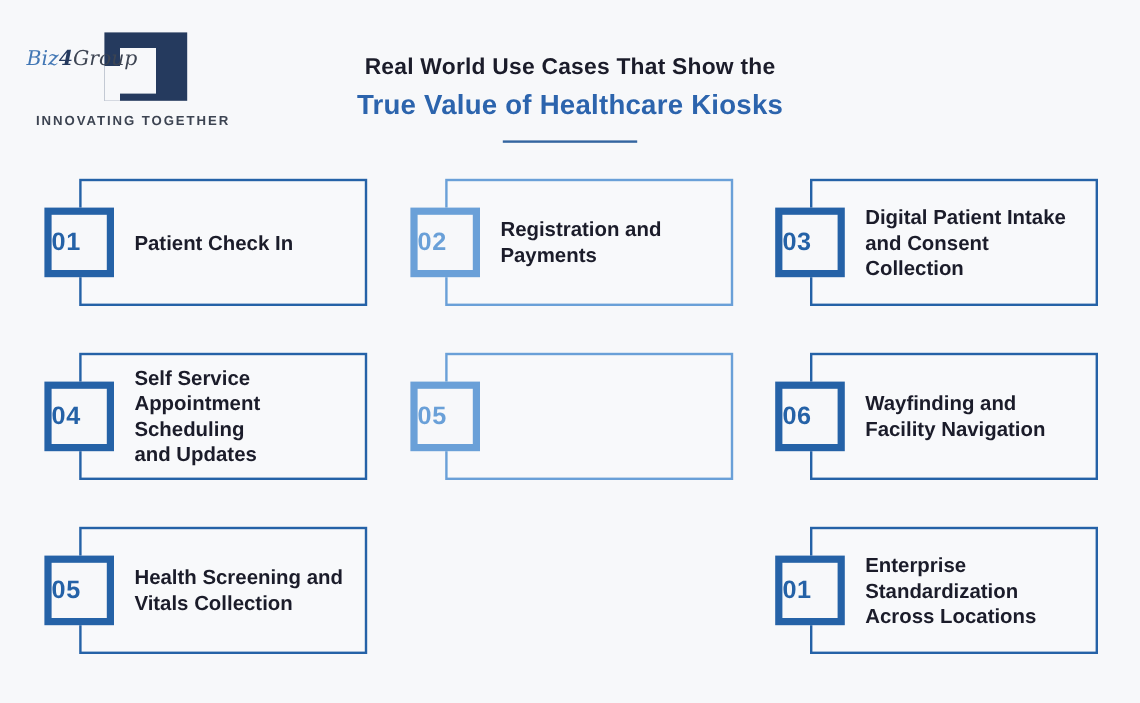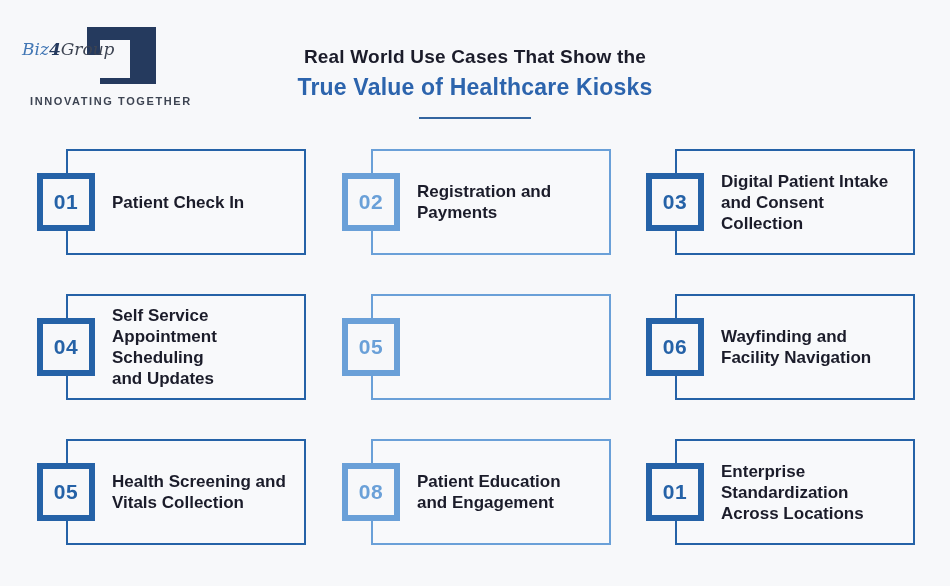--- a/index.html
+++ b/index.html
@@ -71,21 +71,21 @@
     position:absolute;width:240px;height:106px;
     background:var(--card-fill);
     border:2px solid var(--dark-blue);
   }
   .card.light{border-color:var(--light-blue);}
   .card-number-box{
     position:absolute;left:-31px;top:50%;transform:translateY(-50%);
     width:58px;height:58px;
     background:var(--bg);
     border:6px solid var(--dark-blue);
-    display:flex;align-items:center;justify-content:center;
+    display:flex;align-items:center;justify-content:flex-start;
   }
   .card.light .card-number-box{border-color:var(--light-blue);}
   .card-number{
     font-size:21px;font-weight:700;letter-spacing:.5px;
     color:var(--dark-blue);
   }
   .card.light .card-number{color:var(--light-blue);}
   .card-label{
     position:absolute;left:44px;right:6px;top:0;height:100%;
     display:flex;align-items:center;
@@ -161,27 +161,20 @@
   </div>
 
   <div class="card" style="left: 66px; top: 439px;">
     <div class="card-number-box">
       <span class="card-number">05</span>
     </div>
     <div class="card-label">Health Screening and
 Vitals Collection</div>
   </div>
 
-  <div class="card light" style="left: 371px; top: 439px;">
-    <div class="card-number-box">
-      <span class="card-number">08</span>
-    </div>
-    <div class="card-label">Patient Education
-and Engagement</div>
-  </div>
 
   <div class="card" style="left: 675px; top: 439px;">
     <div class="card-number-box">
       <span class="card-number">01</span>
     </div>
     <div class="card-label">Enterprise
 Standardization
 Across Locations</div>
   </div>
 </div>

